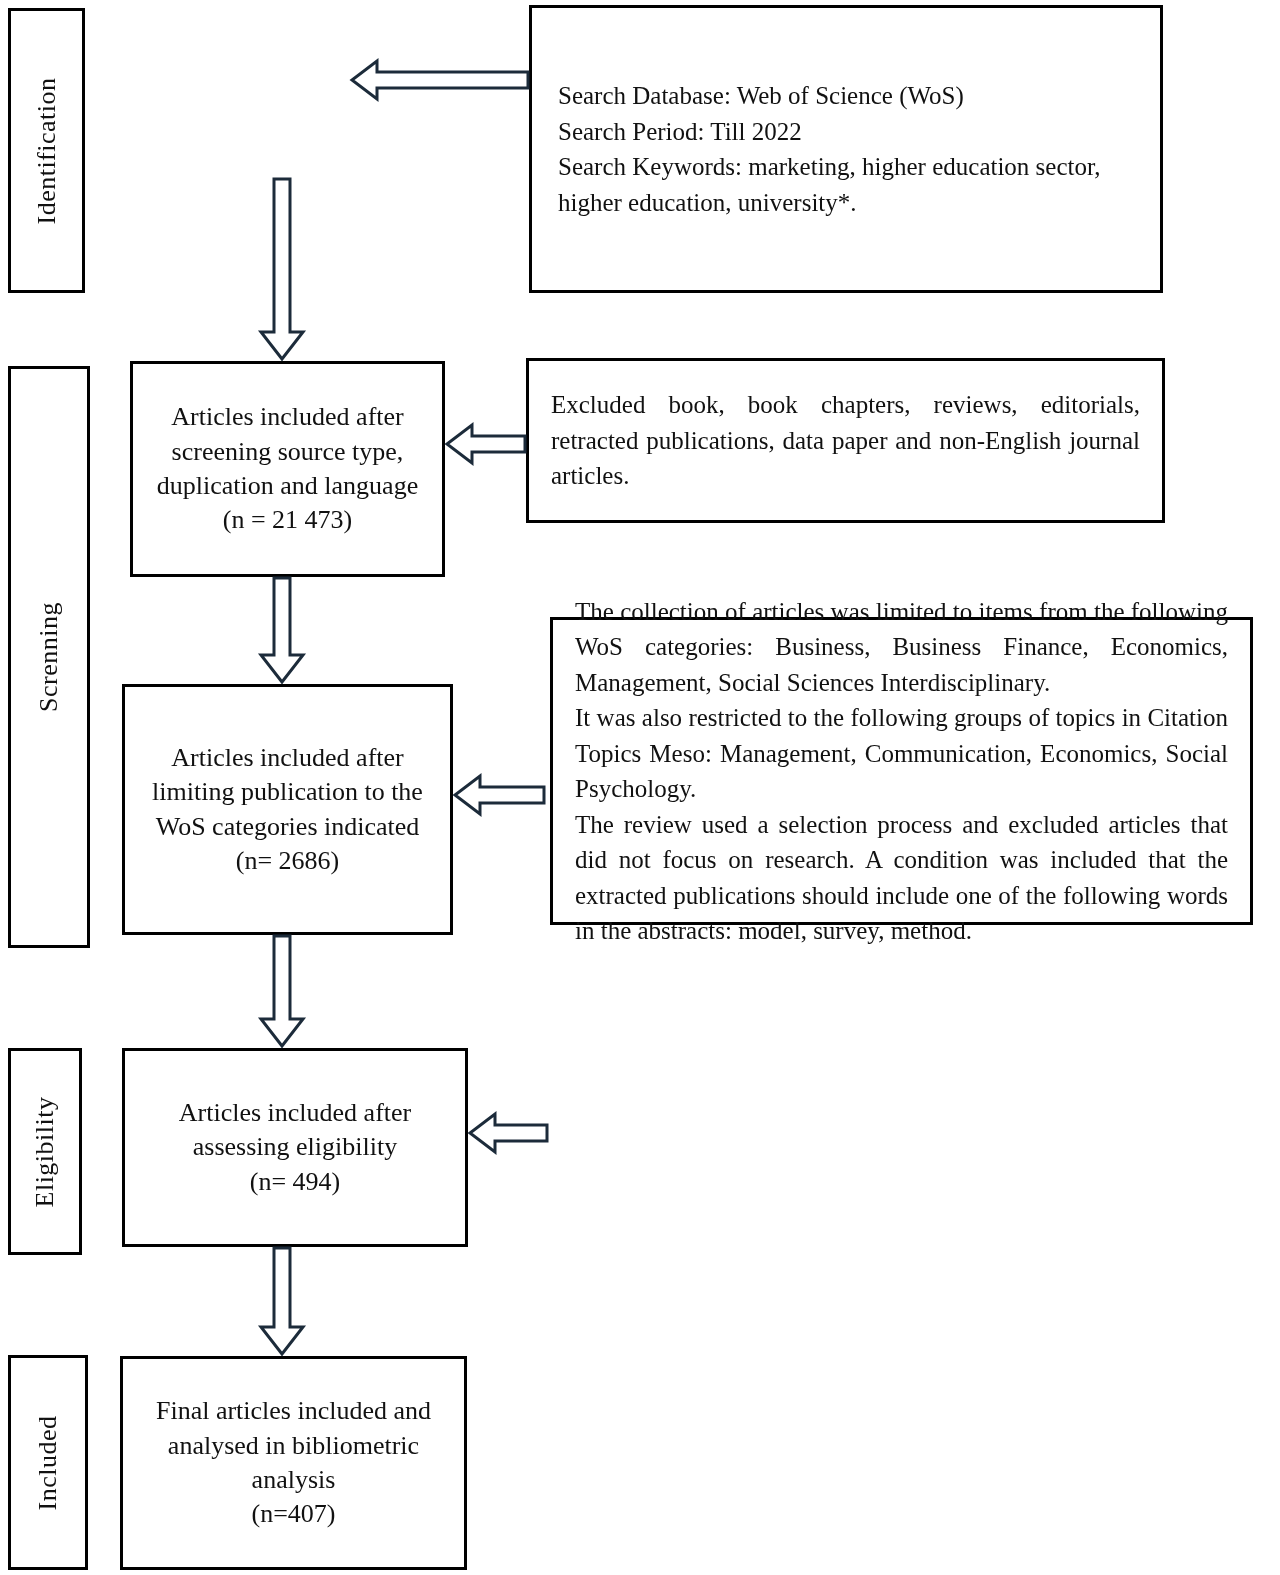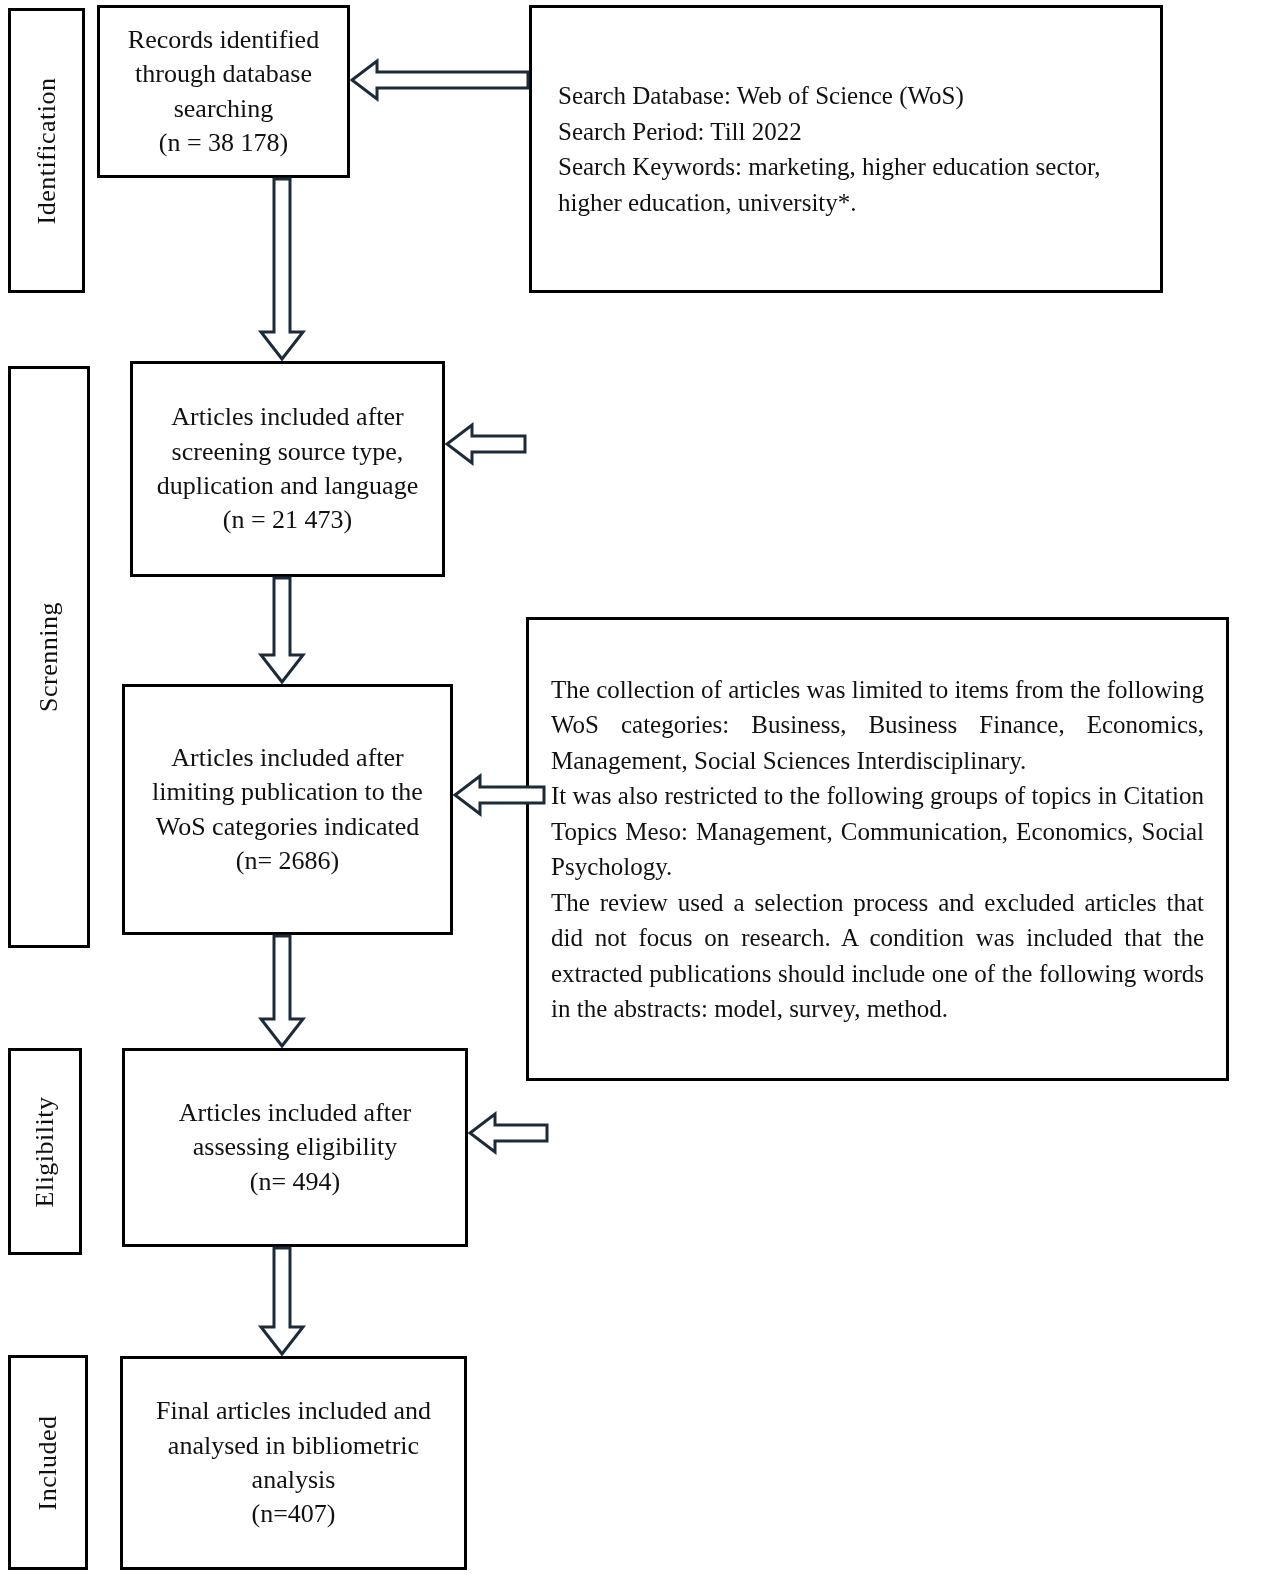--- a/index.html
+++ b/index.html
@@ -42,26 +42,20 @@
   <div class="box stage-box" style="left:8px; top:366px; width:82px; height:582px;">
     <span>Screnning</span>
   </div>
   <div class="box stage-box" style="left:8px; top:1048px; width:74px; height:207px;">
     <span>Eligibility</span>
   </div>
   <div class="box stage-box" style="left:8px; top:1355px; width:80px; height:215px;">
     <span>Included</span>
   </div>
 
-  <div class="box" style="left:97px; top:5px; width:253px; height:173px;">
-    <div class="flow-text">Records identified
-through database
-searching
-(n = 38 178)</div>
-  </div>
   <div class="box" style="left:130px; top:361px; width:315px; height:216px;">
     <div class="flow-text">Articles included after
 screening source type,
 duplication and language
 (n = 21 473)</div>
   </div>
   <div class="box" style="left:122px; top:684px; width:331px; height:251px;">
     <div class="flow-text">Articles included after
 limiting publication to the
 WoS categories indicated
@@ -77,21 +71,24 @@
 analysed in bibliometric
 analysis
 (n=407)</div>
   </div>
 
   <div class="box" style="left:529px; top:5px; width:634px; height:288px;">
     <div class="note-text note-left">Search Database: Web of Science (WoS)
 Search Period: Till 2022
 Search Keywords: marketing, higher education sector, higher education, university*.</div>
   </div>
-  <div class="box" style="left:526px; top:617px; width:703px; height:464px;">
+  <div class="box" style="left:526px; top:358px; width:639px; height:165px;">
+    <div class="note-text note-justify">Excluded book, book chapters, reviews, editorials, retracted publications, data paper and non-English journal articles.</div>
+  </div>
+  <div class="box" style="left:550px; top:617px; width:703px; height:308px;">
     <div class="note-text note-justify">The collection of articles was limited to items from the following WoS categories: Business, Business Finance, Economics, Management, Social Sciences Interdisciplinary.
 It was also restricted to the following groups of topics in Citation Topics Meso: Management, Communication, Economics, Social Psychology.
 The review used a selection process and excluded articles that did not focus on research. A condition was included that the extracted publications should include one of the following words in the abstracts: model, survey, method.</div>
   </div>
 
   <svg class="arrow-layer" viewBox="0 0 1280 1575">
 
     <polygon class="arrow" points="274,179 290,179 290,332 303,332 282,359 261,332 274,332"></polygon>
     <polygon class="arrow" points="274,578 290,578 290,655 303,655 282,682 261,655 274,655"></polygon>
     <polygon class="arrow" points="274,936 290,936 290,1019 303,1019 282,1046 261,1019 274,1019"></polygon>

